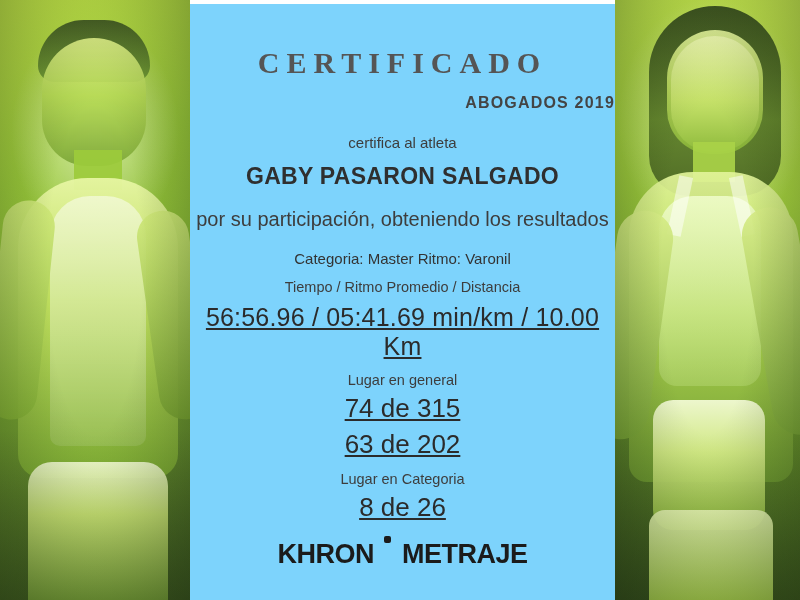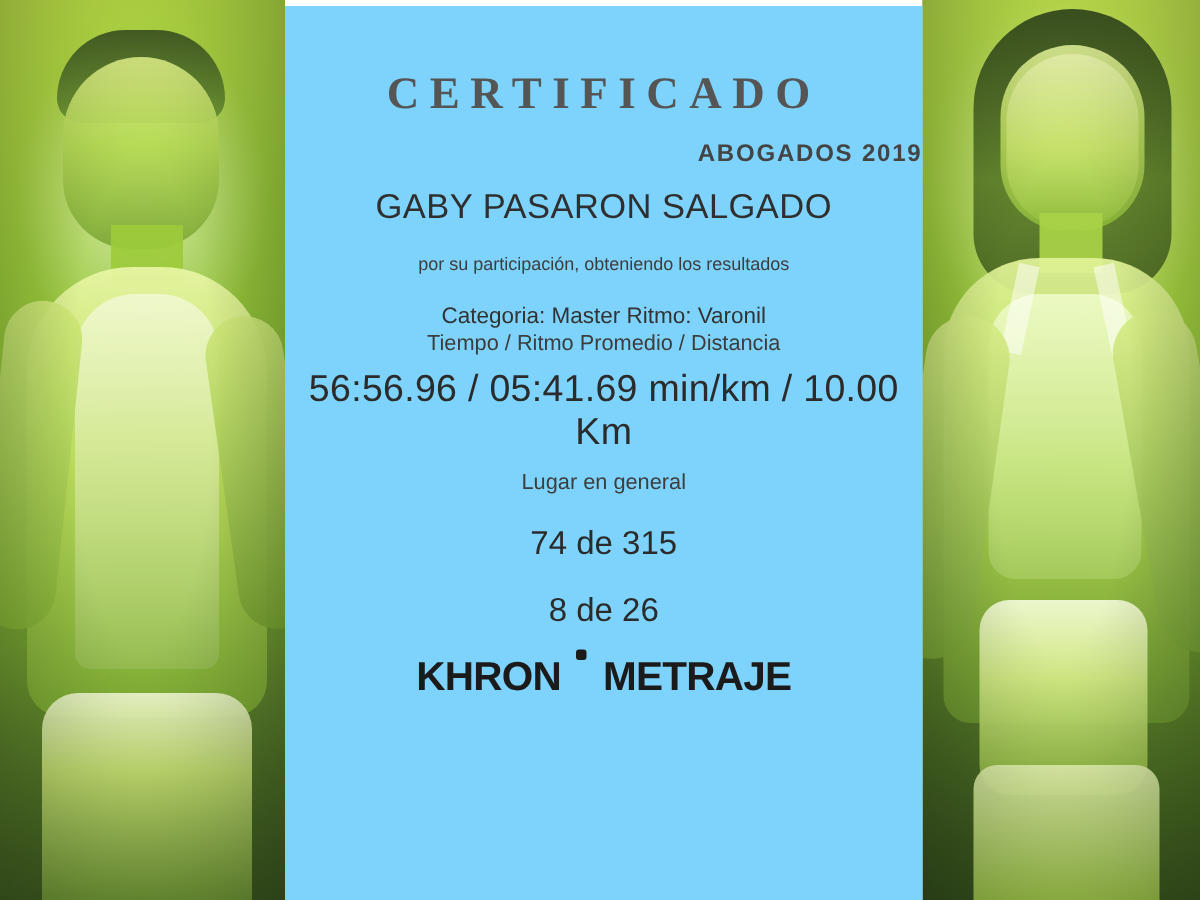--- a/index.html
+++ b/index.html
@@ -211,60 +211,62 @@
 
   .certifies {
     margin-top: 22px;
     font-size: 15px;
     color: #3d3d3d;
   }
 
   .athlete {
     margin-top: 12px;
     font-size: 23px;
-    font-weight: normal;
+    font-weight: bold;
     color: #2f2f2f;
     letter-spacing: 0.3px;
   }
 
   .participation {
     margin-top: 18px;
-    font-size: 12px;
+    font-size: 20px;
     color: #3d3d3d;
   }
 
   .category {
     margin-top: 19px;
     font-size: 15px;
     color: #333333;
   }
 
   .metrics-label {
-    margin-top: 2px;
+    margin-top: 12px;
     font-size: 14.5px;
     color: #3d3d3d;
   }
 
   .metrics-value {
     margin-top: 8px;
     font-size: 25px;
     color: #2b2b2b;
     letter-spacing: 0.2px;
+    text-decoration: underline;
   }
 
   .place-label {
     margin-top: 11px;
     font-size: 14.5px;
     color: #3d3d3d;
   }
 
   .place-value {
-    margin-top: 19px;
-    font-size: 22px;
+    margin-top: 5px;
+    font-size: 26px;
     color: #2b2b2b;
+    text-decoration: underline;
   }
 
   .issued {
     margin-top: 20px;
     font-size: 10.5px;
     color: #555555;
     letter-spacing: 0.2px;
   }
 
   
@@ -334,34 +336,37 @@
     <div class="figure r-shorts"></div>
     <div class="photo-vignette"></div>
   </div>
 
   <div class="content">
 
     <div class="title">CERTIFICADO</div>
 
     <div class="subtitle">ABOGADOS 2019</div>
 
+    <div class="certifies">certifica al atleta</div>
 
     <div class="athlete">GABY PASARON SALGADO</div>
 
     <div class="participation">por su participación, obteniendo los resultados</div>
 
     <div class="category">Categoria: Master Ritmo: Varonil</div>
 
     <div class="metrics-label">Tiempo / Ritmo Promedio / Distancia</div>
     <div class="metrics-value">56:56.96 / 05:41.69 min/km / 10.00 Km</div>
 
     <div class="place-label">Lugar en general</div>
     <div class="place-value">74 de 315</div>
 
-
+    <div class="place-value">63 de 202</div>
+
+    <div class="place-label">Lugar en Categoria</div>
     <div class="place-value">8 de 26</div>
 
 
     <div class="logo-wrap">
       <div class="logo-text">
         <span>KHRON</span><span class="logo-o"><span class="logo-o-stem"></span></span><span>METRAJE</span>
         
       </div>
     </div>
 

